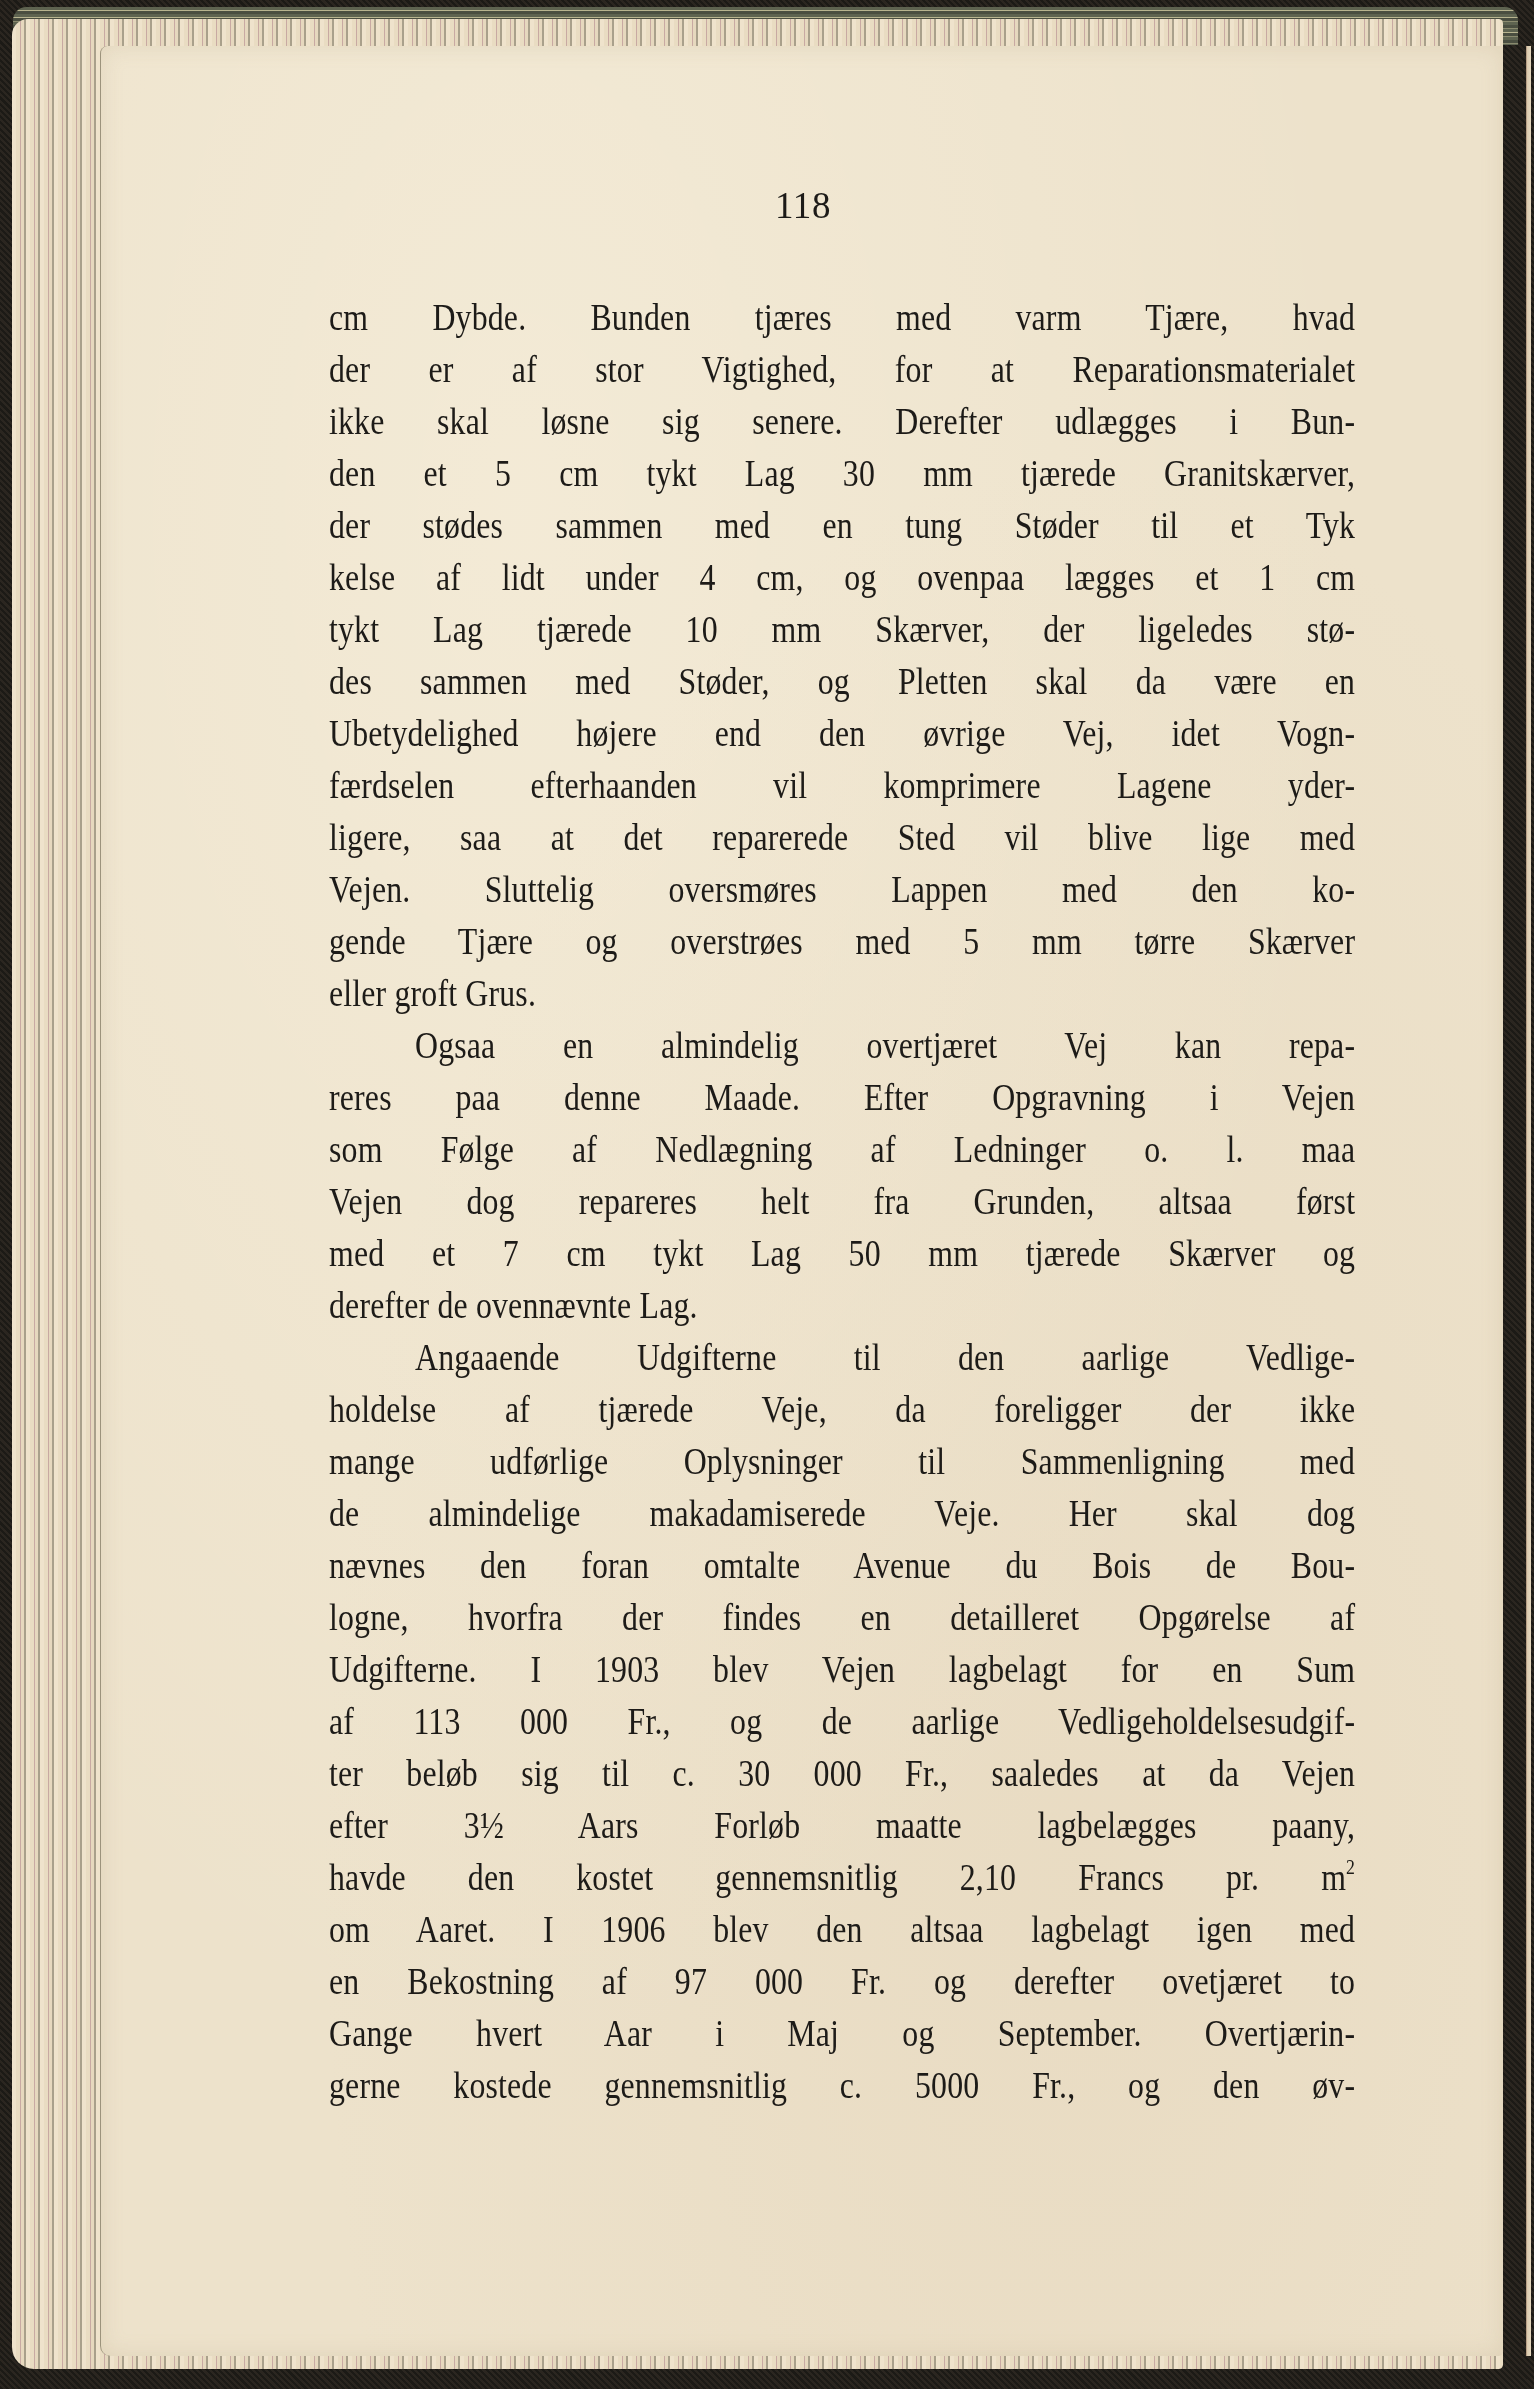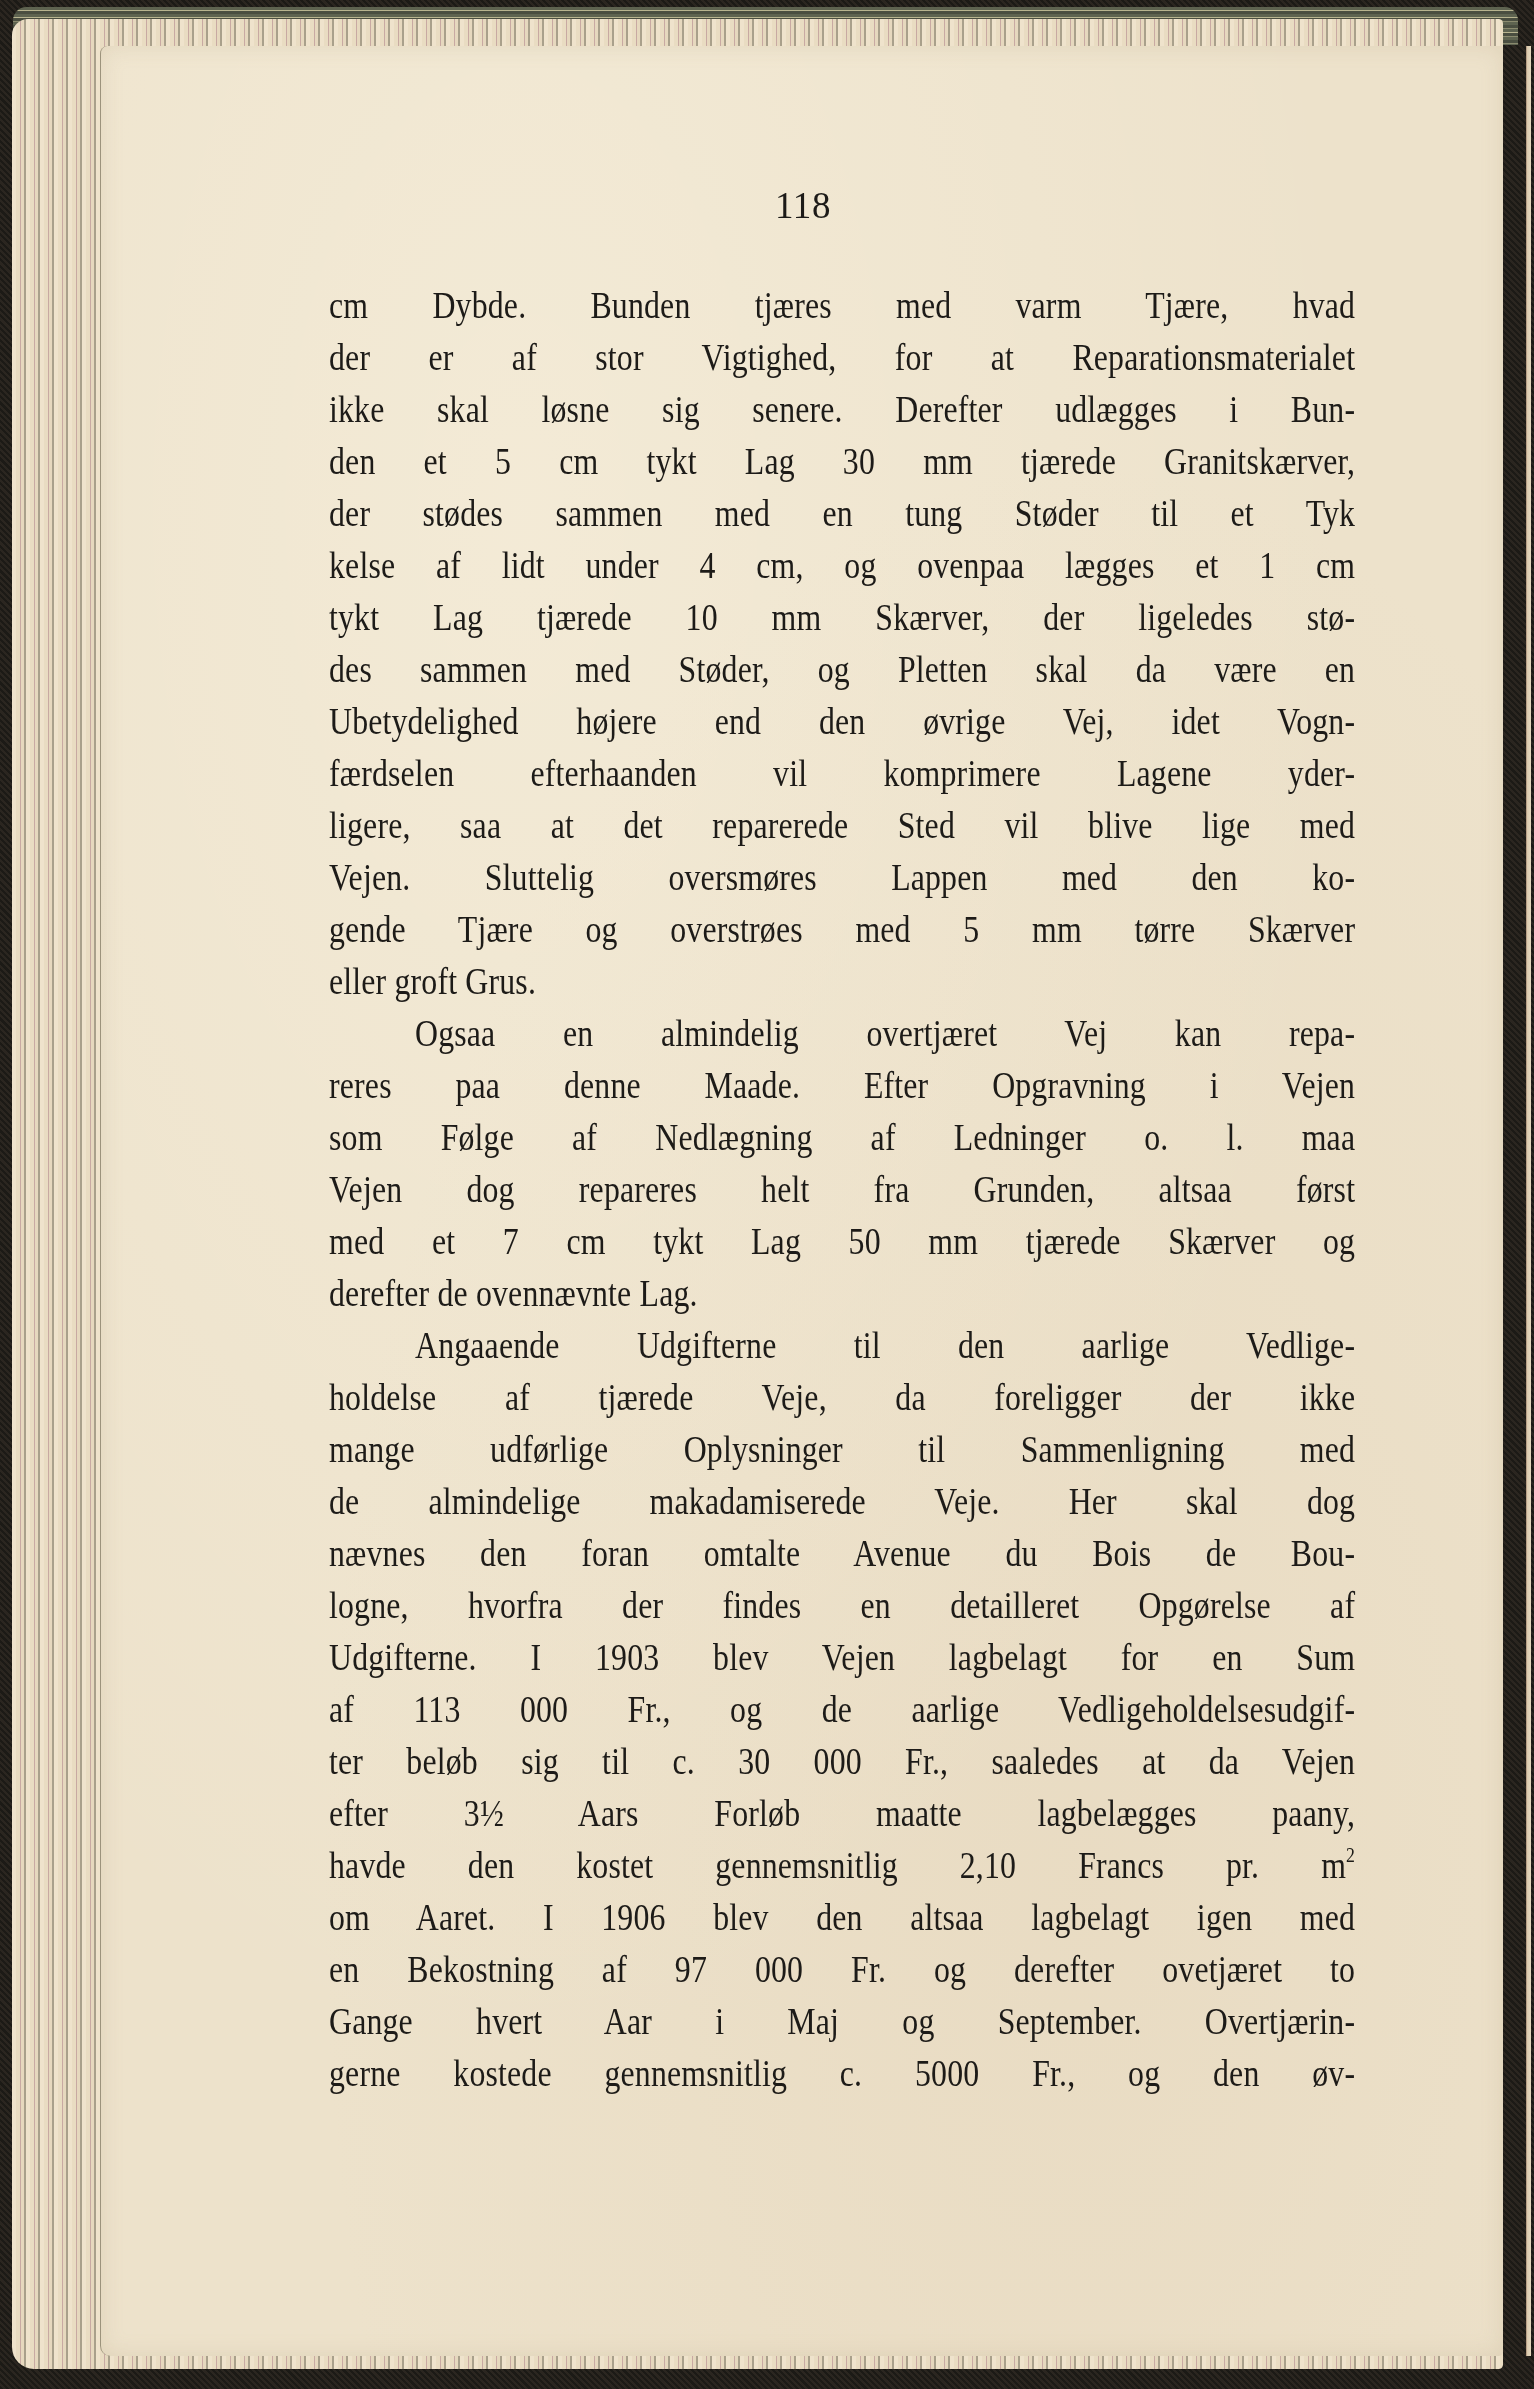--- a/index.html
+++ b/index.html
@@ -78,21 +78,21 @@
       text-align: center;
       padding-left: 72px;
       box-sizing: border-box;
       font-size: 37px;
       color: #1d1b18;
       letter-spacing: 0.7px;
     }
     .text-block {
       position: absolute;
       left: 329px;
-      top: 280px;
+      top: 292px;
       width: 1026px;
       color: #1d1b18;
     }
     .line {
       display: block;
       height: 52px;
       line-height: 52px;
       font-size: 37px;
       white-space: nowrap;
       text-align: justify;

